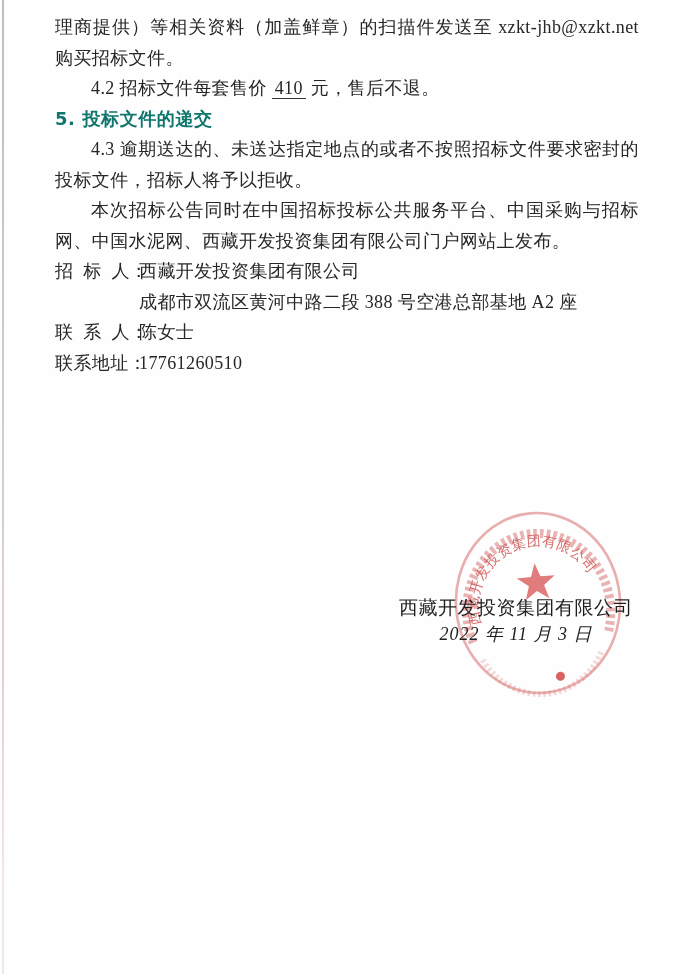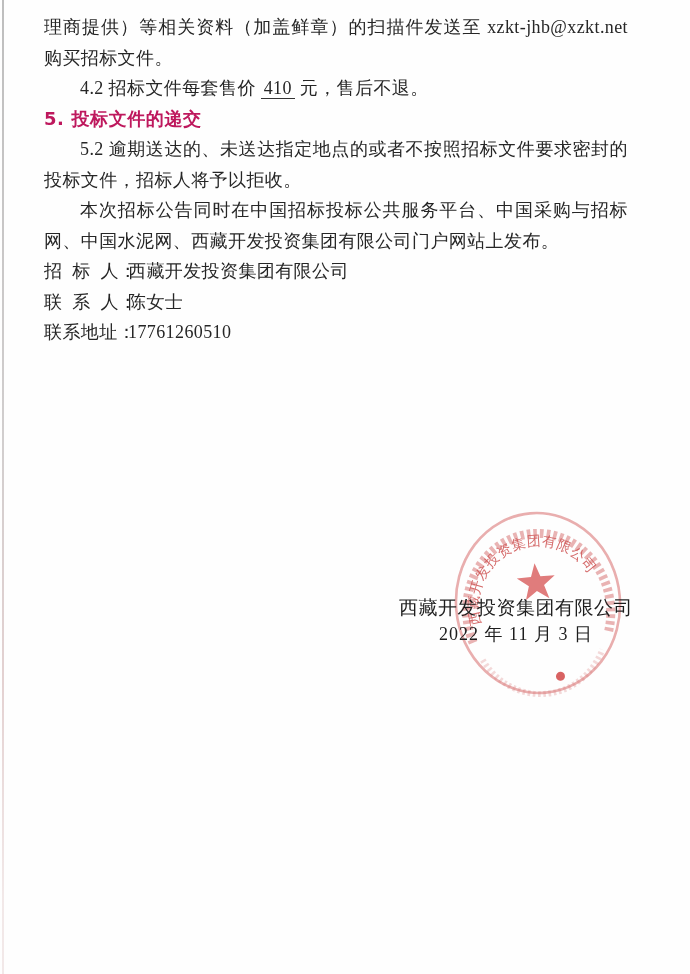--- a/index.html
+++ b/index.html
@@ -6,63 +6,67 @@
   .page{
     position:relative;width:690px;height:974px;background:#fefefe;overflow:hidden;
     font-family:"Liberation Serif","DejaVu Serif",serif;color:#262626;
   }
   .scan-edge{
     position:absolute;left:2px;top:0;width:2px;height:100%;
     background:linear-gradient(#aeaeae,#c6c2c2 45%,#ddc6c6 70%,#efe3e3 92%);
     opacity:.8;
   }
   .doc-body{
-    position:absolute;left:44px;top:12px;width:584px;
+    position:absolute;left:55px;top:12px;width:584px;
     font-size:18px;line-height:30.5px;letter-spacing:.4px;text-align:justify;
   }
   .doc-body p{margin:0;}
   .indent{text-indent:36px;}
   .heading{
     font-family:"DejaVu Sans","Liberation Sans",sans-serif;
-    font-weight:700;color:#be185d;font-size:18px;letter-spacing:.6px;
+    font-weight:700;color:#0f766e;font-size:18px;letter-spacing:.6px;
   }
   .price-underline{border-bottom:1.5px solid #333;padding:0 3px;}
   .contact-block{}
   .contact-row{display:flex;white-space:nowrap;}
   .contact-row .label{display:inline-block;width:84px;flex-shrink:0;white-space:pre;}
   .seal{
     position:absolute;left:438px;top:503px;width:200px;height:200px;
     transform:rotate(-5deg);z-index:1;pointer-events:none;
     mix-blend-mode:multiply;
   }
   .signature{
     position:absolute;right:57px;top:594px;z-index:2;text-align:center;color:#1d1d1d;
   }
   .signature .company{font-size:19px;line-height:27px;letter-spacing:.5px;}
-  .signature .date{font-size:18px;line-height:26px;letter-spacing:1px;}
+  .signature .date{font-size:18px;line-height:26px;letter-spacing:1px;font-style:italic;}
 </style>
 </head>
 <body>
 
 <div class="page">
   <div class="scan-edge"></div>
 
   <div class="doc-body">
     <p>理商提供）等相关资料（加盖鲜章）的扫描件发送至 xzkt-jhb@xzkt.net 购买招标文件。</p>
     <p class="indent"><span>4.2 招标文件每套售价 </span><span class="price-underline">410</span><span> 元，售后不退。</span></p>
 
     <p class="heading">5. 投标文件的递交</p>
-    <p class="indent">5.2 逾期送达的、未送达指定地点的或者不按照招标文件要求密封的投标文件，招标人将予以拒收。</p>
+    <p class="indent">4.3 逾期送达的、未送达指定地点的或者不按照招标文件要求密封的投标文件，招标人将予以拒收。</p>
 
     <p class="indent">本次招标公告同时在中国招标投标公共服务平台、中国采购与招标网、中国水泥网、西藏开发投资集团有限公司门户网站上发布。</p>
 
     <div class="contact-block">
       <div class="contact-row">
         <span class="label">招  标  人：</span>
         <span class="value">西藏开发投资集团有限公司</span>
+      </div>
+      <div class="contact-row">
+        <span class="label"></span>
+        <span class="value">成都市双流区黄河中路二段 388 号空港总部基地 A2 座</span>
       </div>
       <div class="contact-row">
         <span class="label">联  系  人：</span>
         <span class="value">陈女士</span>
       </div>
       <div class="contact-row">
         <span class="label">联系地址：</span>
         <span class="value">17761260510</span>
       </div>
     </div>

